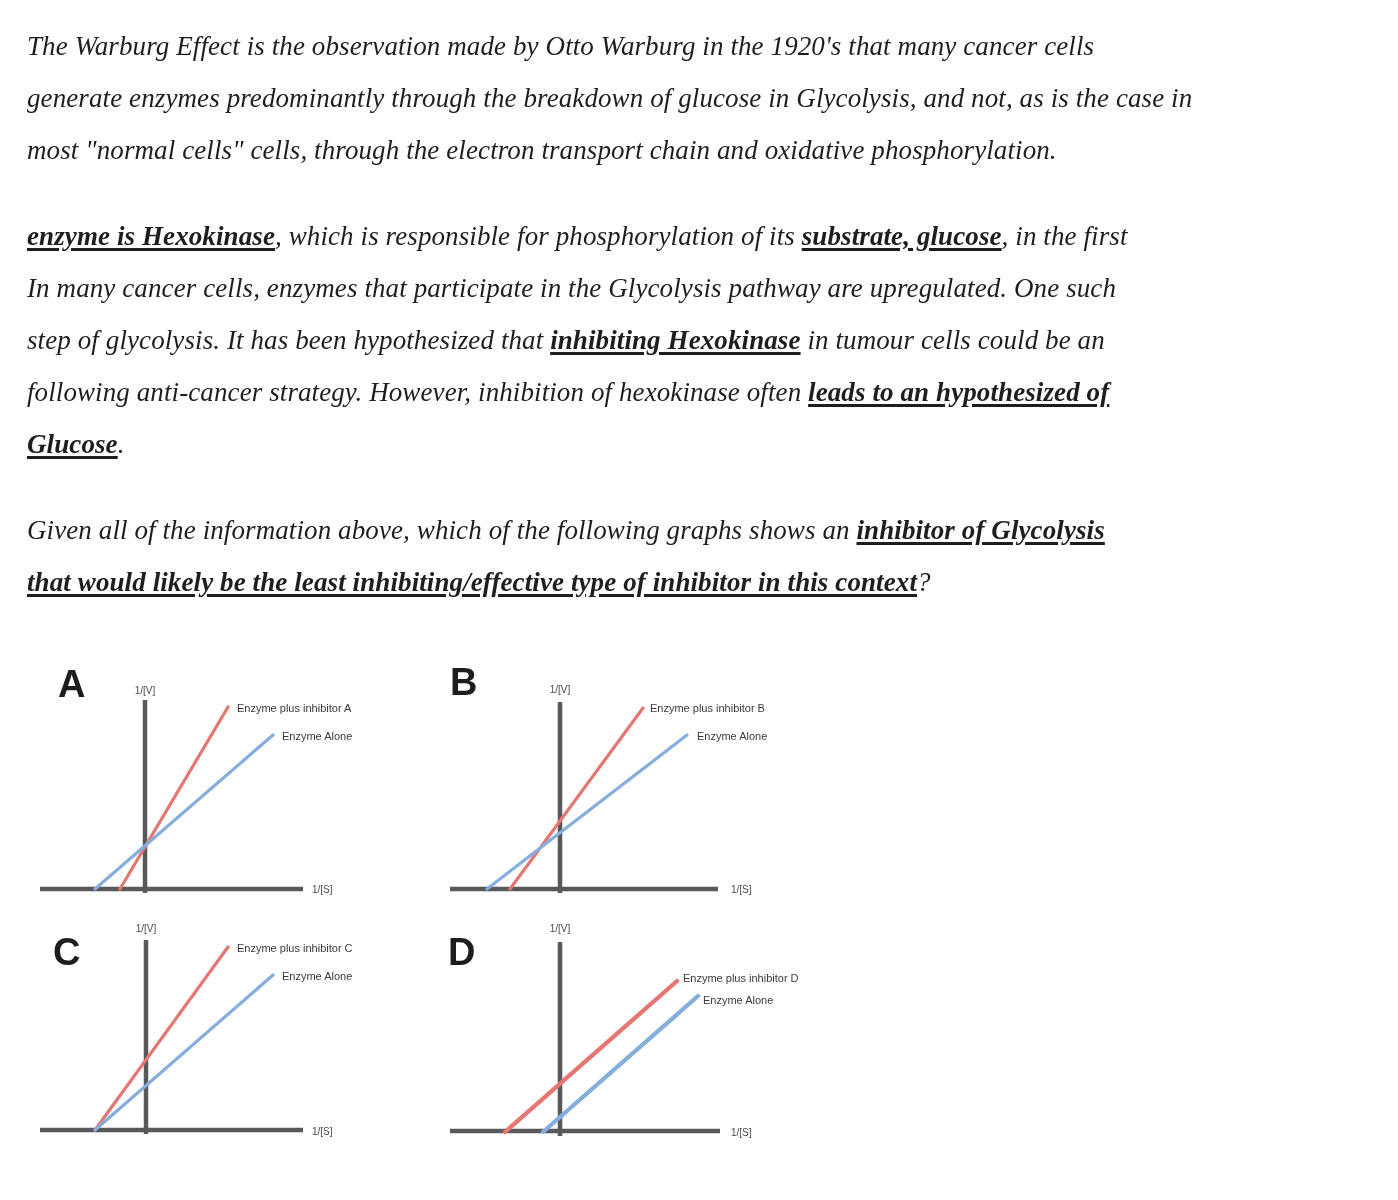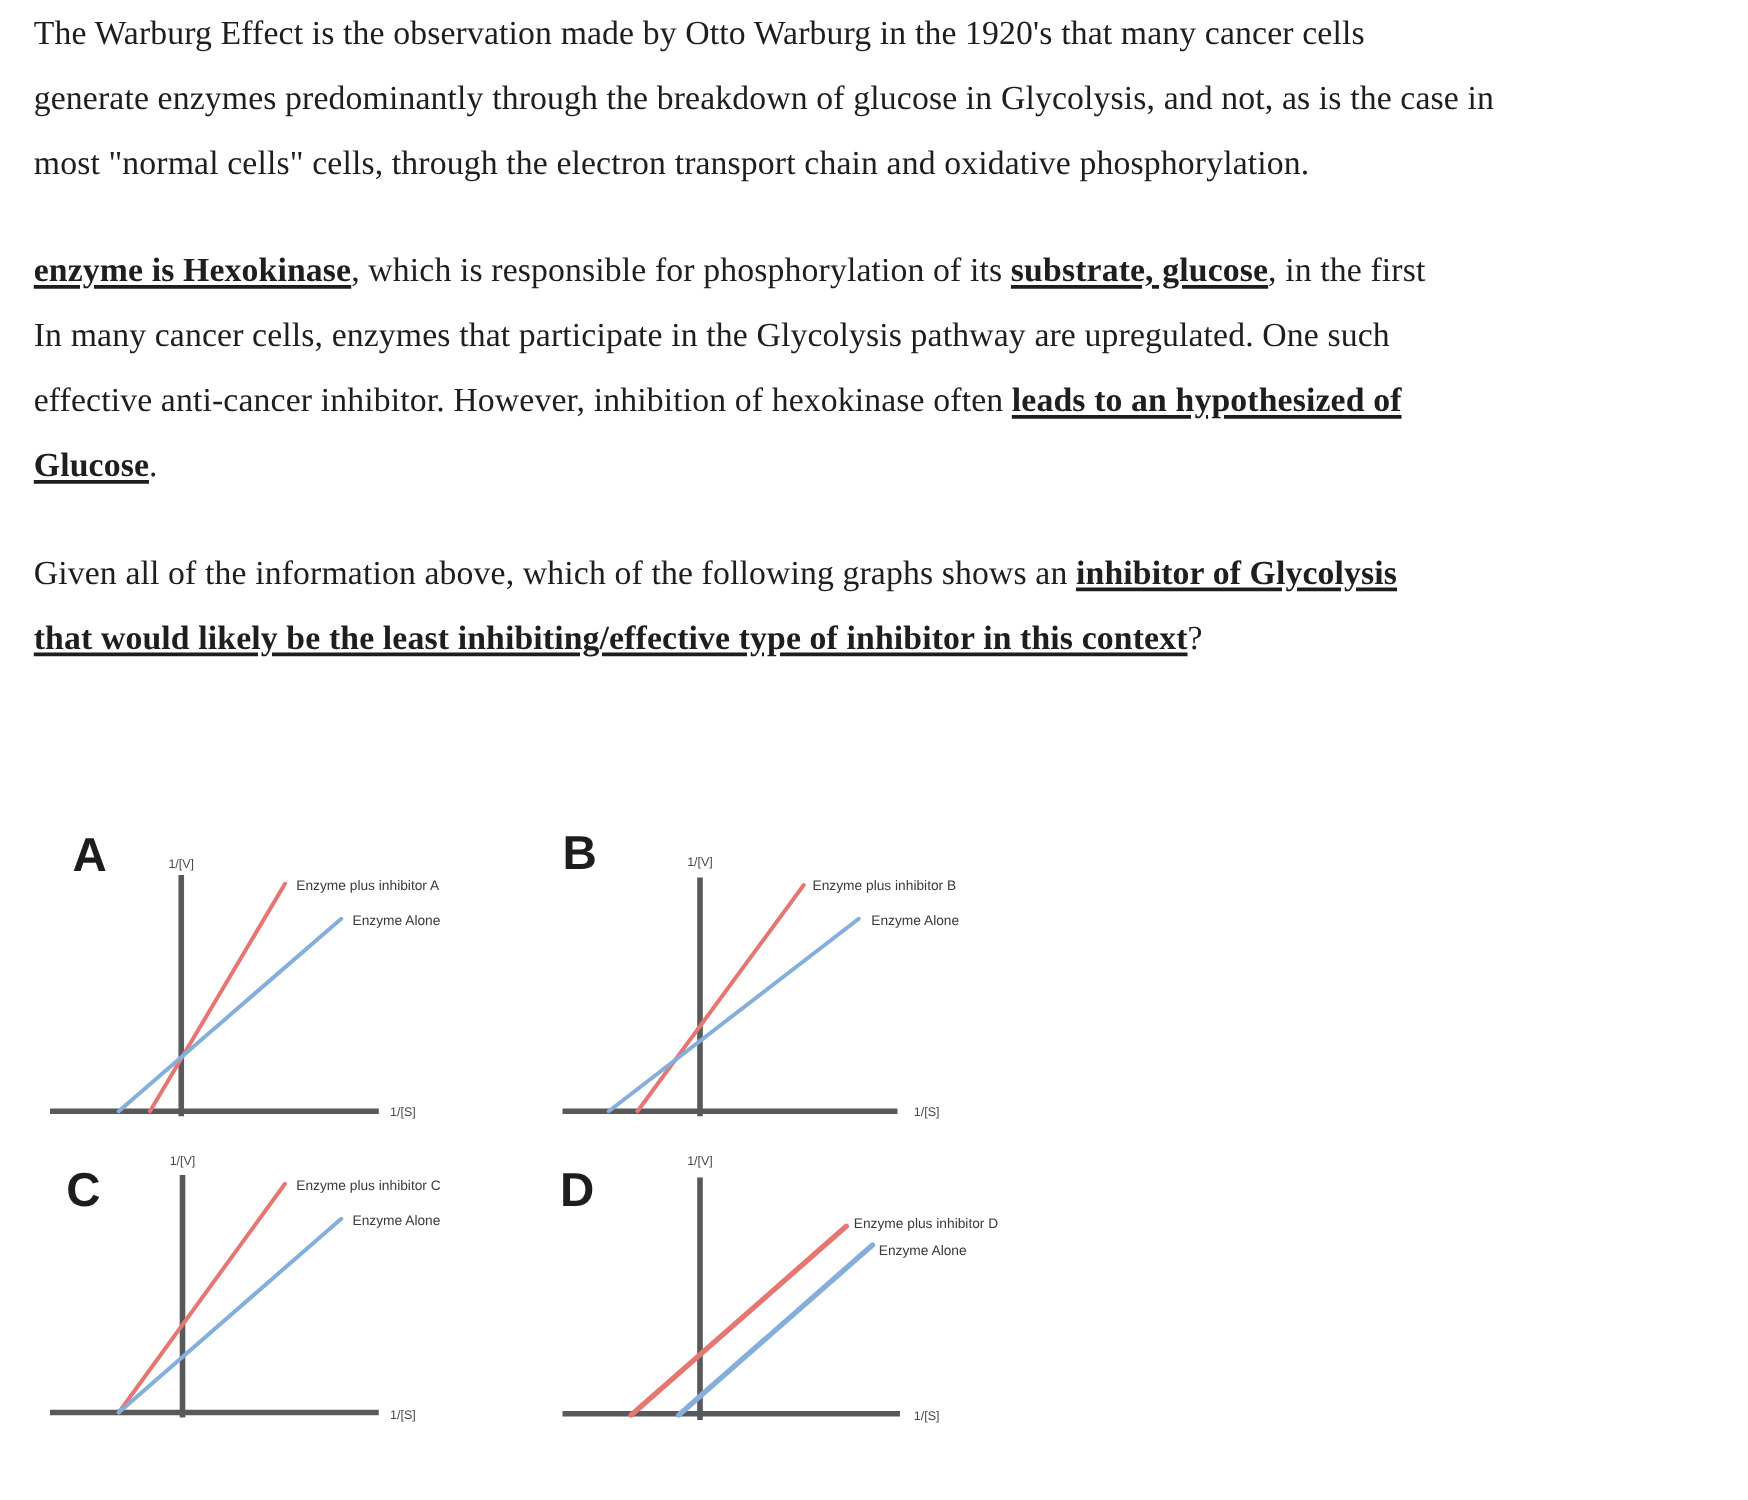--- a/index.html
+++ b/index.html
@@ -5,22 +5,23 @@
   html,body { margin:0; padding:0; }
   body {
     width:1398px; height:1200px;
     background:#ffffff;
     position:relative;
     overflow:hidden;
     font-family:"Liberation Serif", serif;
   }
   .doc-text {
     position:absolute; top:0; left:0;
-    padding:0 20px 0 27px;
+    padding:20px 20px 0 27px;
     width:1351px;
+    font-style:italic;
   }
   .doc-p {
     margin:0 0 34px 0;
     font-size:27px;
     line-height:52px;
     color:#1e1e1e;
     letter-spacing:0.1px;
   }
   .doc-line { display:block; white-space:nowrap; }
   .b { font-weight:bold; }
@@ -52,21 +53,22 @@
 
 <div class="doc-text">
     <p class="doc-p">
       <span class="doc-line"><span>The Warburg Effect is the observation made by Otto Warburg in the 1920's that many cancer cells</span></span>
       <span class="doc-line"><span>generate enzymes predominantly through the breakdown of glucose in Glycolysis, and not, as is the case in</span></span>
       <span class="doc-line"><span>most "normal cells" cells, through the electron transport chain and oxidative phosphorylation.</span></span>
     </p>
     <p class="doc-p">
       <span class="doc-line"><span class="b u">enzyme is Hexokinase</span><span>, which is responsible for phosphorylation of its </span><span class="b u">substrate, glucose</span><span>, in the first</span></span>
       <span class="doc-line"><span>In many cancer cells, enzymes that participate in the Glycolysis pathway are upregulated. One such</span></span>
-      <span class="doc-line"><span>effective anti-cancer inhibitor. However, inhibition of hexokinase often </span><span class="b u">leads to an hypothesized of</span></span>
+      <span class="doc-line"><span>step of glycolysis. It has been hypothesized that </span><span class="b u">inhibiting Hexokinase</span><span> in tumour cells could be an</span></span>
+      <span class="doc-line"><span>following anti-cancer strategy. However, inhibition of hexokinase often </span><span class="b u">leads to an hypothesized of</span></span>
       <span class="doc-line"><span class="b u">Glucose</span><span>.</span></span>
     </p>
     <p class="doc-p">
       <span class="doc-line"><span>Given all of the information above, which of the following graphs shows an </span><span class="b u">inhibitor of Glycolysis</span></span>
       <span class="doc-line"><span class="b u">that would likely be the least inhibiting/effective type of inhibitor in this context</span><span>?</span></span>
     </p>
   </div>
 
 <svg class="graphs-svg" viewBox="0 620 1398 580" xmlns="http://www.w3.org/2000/svg">
     <g>

